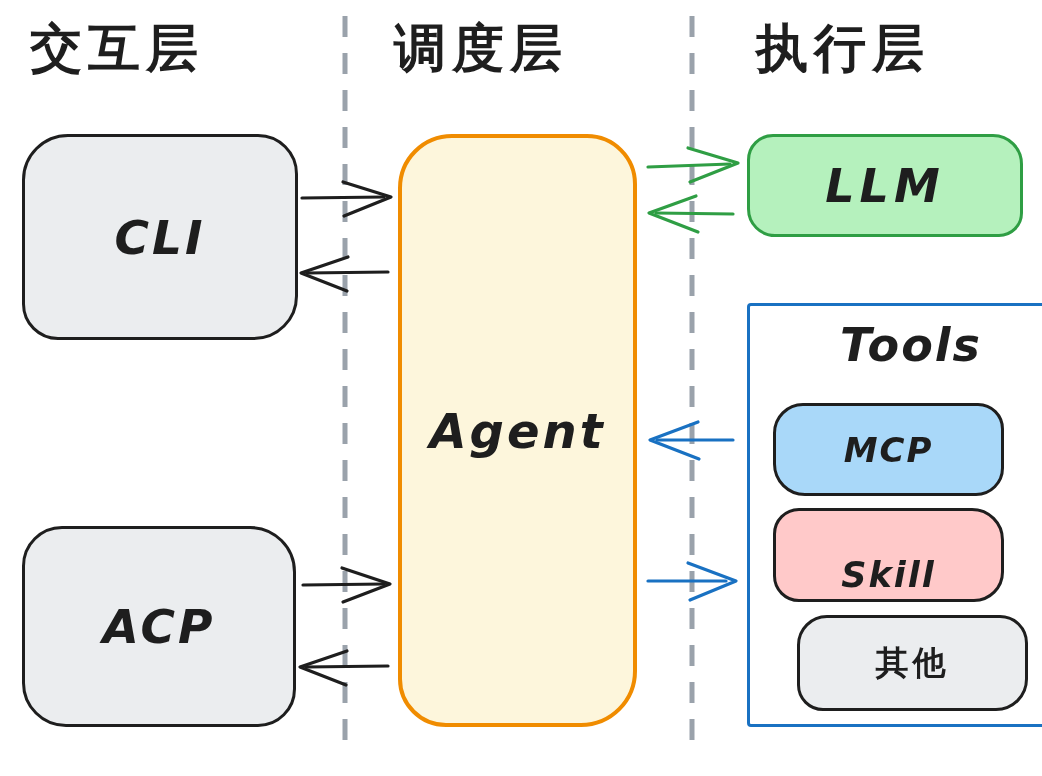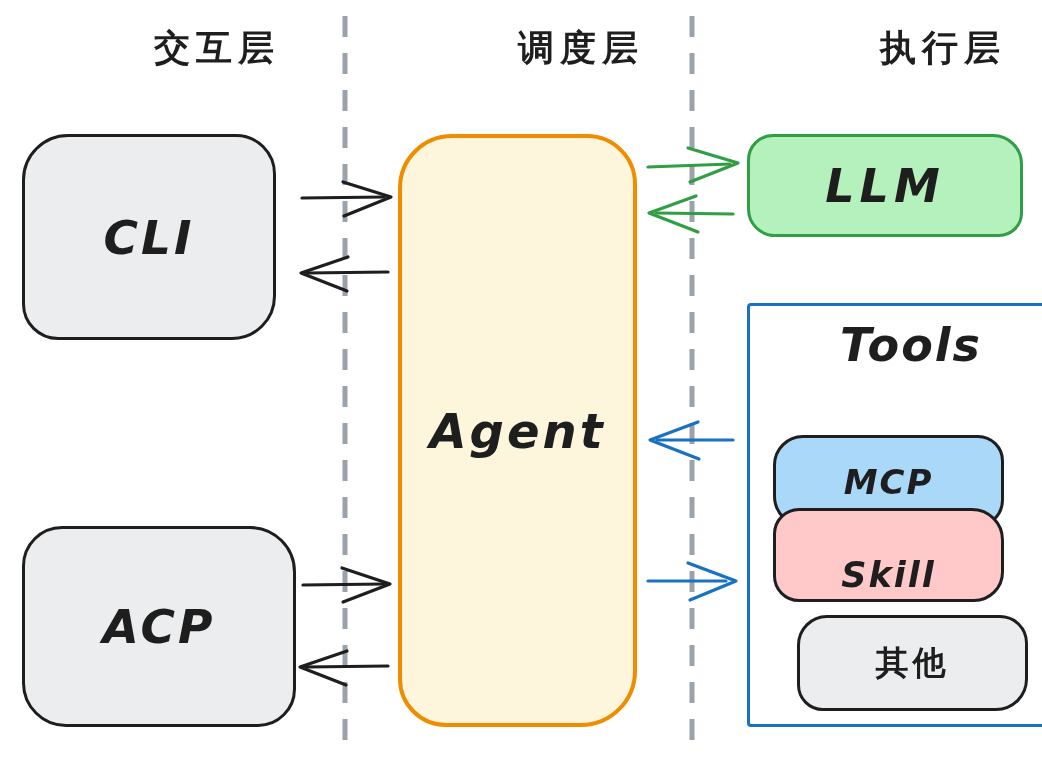--- a/index.html
+++ b/index.html
@@ -9,22 +9,22 @@
     height: 776px;
     background: #ffffff;
     font-family: "DejaVu Sans", "Liberation Sans", sans-serif;
     color: #1e1e1e;
     overflow: hidden;
   }
   .layer-title {
     position: absolute;
     top: 18px;
     height: 60px;
-    text-align: right;
-    font-size: 36px;
+    text-align: left;
+    font-size: 52px;
     font-weight: 700;
     letter-spacing: 6px;
     line-height: 60px;
     white-space: nowrap;
   }
   .t-interaction { left: 30px;  width: 250px; }
   .t-scheduling  { left: 394px; width: 250px; }
   .t-execution   { left: 756px; width: 250px; }
 
   .node {
@@ -34,21 +34,21 @@
     align-items: center;
     justify-content: center;
   }
   .node .label {
     font-style: italic;
     font-weight: 700;
     letter-spacing: 3px;
     white-space: nowrap;
   }
   .cli-box {
-    left: 22px; top: 134px; width: 254px; height: 206px;
+    left: 22px; top: 134px; width: 276px; height: 206px;
     border: 3.5px solid; border-radius: 46px 40px 44px 36px;
   }
   .cli-box .label { font-size: 47px; }
   .acp-box {
     left: 22px; top: 526px; width: 274px; height: 201px;
     border: 3.5px solid; border-radius: 40px 46px 38px 44px;
   }
   .acp-box .label { font-size: 47px; }
   .agent-box {
     left: 398px; top: 134px; width: 239px; height: 593px;
@@ -84,21 +84,21 @@
     box-sizing: border-box;
     border: 3px solid;
     display: flex; align-items: center; justify-content: center;
   }
   .tool-item .label {
     font-weight: 700;
     font-style: italic;
     letter-spacing: 2px;
     white-space: nowrap;
   }
-  .tool-mcp   { top: 97px;  height: 93px; border-radius: 30px 26px 28px 32px; margin-top: 32px; }
+  .tool-mcp   { top: 97px;  height: 93px; border-radius: 30px 26px 28px 32px; }
   .tool-mcp .label { font-size: 34px; }
   .tool-skill { top: 202px; height: 94px; border-radius: 26px 32px 30px 26px; }
   .tool-skill .label { font-size: 35px; margin-top: 40px; }
   .tool-other { top: 309px; height: 96px; border-radius: 30px 28px 32px 26px; }
   .tool-other .label { font-size: 33px; font-style: normal; letter-spacing: 4px; }
 
   .overlay {
     position: absolute;
     left: 0; top: 0;
     pointer-events: none;

